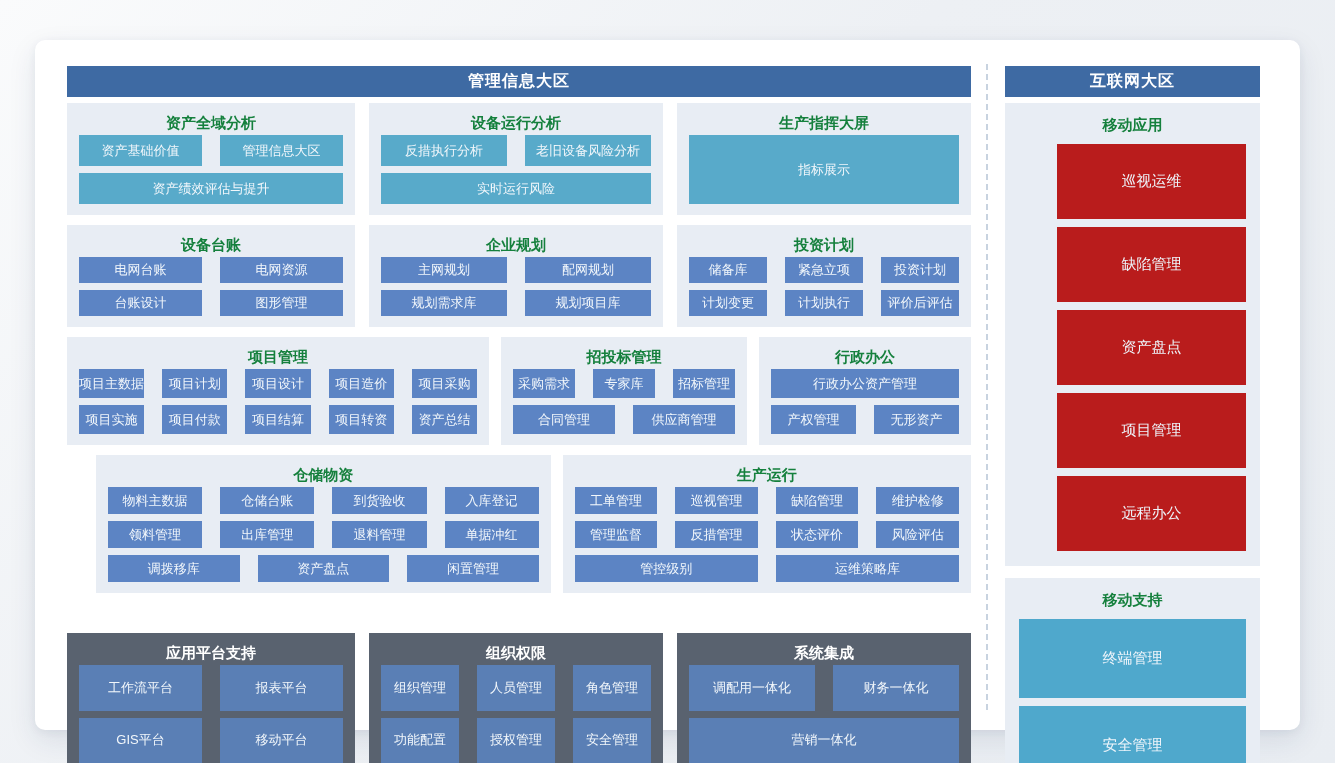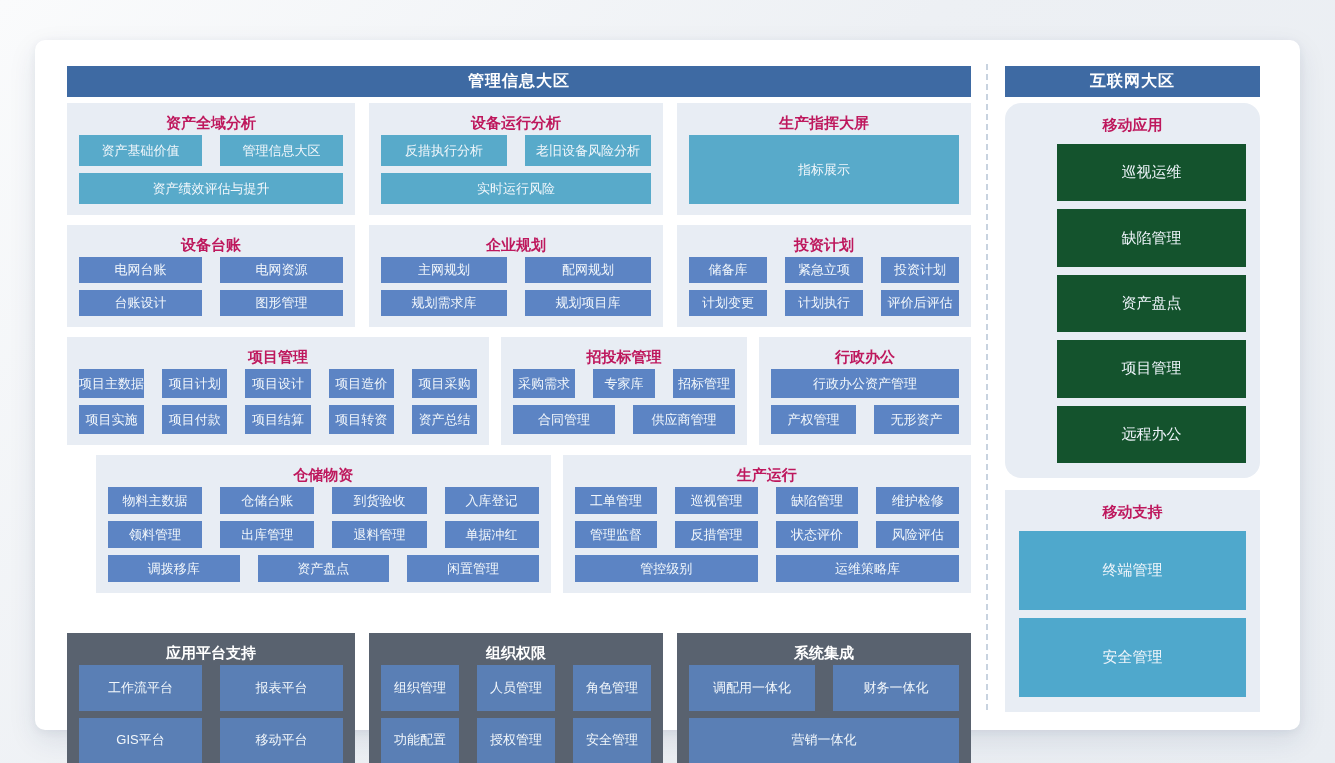--- a/index.html
+++ b/index.html
@@ -29,48 +29,48 @@
   .grid-row{display:flex;gap:14px;margin-bottom:10px;}
   .grid-row.r3,.grid-row.r4{gap:12px;}
   .r1{height:112px;} .r2{height:102px;} .r3{height:108px;} .r4{height:138px;padding-left:29px;} .r5{height:141px;margin-top:40px;}
   .section{
     background:#e8edf4;box-sizing:border-box;
     padding:7px 12px 11px;display:flex;flex-direction:column;
   }
   .w288{width:288px;} .w294{width:294px;} .w422{width:422px;}
   .w246{width:246px;} .w212{width:212px;} .w470{width:470px;}
   .sec-title{
-    text-align:center;font-size:15px;font-weight:bold;color:#be185d;
+    text-align:center;font-size:15px;font-weight:bold;color:#15803d;
     height:25px;line-height:25px;flex:0 0 auto;
   }
   .btn-rows{flex:1;display:flex;flex-direction:column;gap:7px;}
   .btn-row{flex:1;display:flex;gap:18px;}
   .btn{
     flex:1;display:flex;align-items:center;justify-content:center;
     font-size:13px;color:#f2f7fb;cursor:pointer;white-space:nowrap;
   }
   .teal .btn{background:#58aaca;}
   .blue .btn{background:#5c84c4;}
   .dark{background:#59626f;}
   .dark .sec-title{color:#ffffff;}
   .dark .btn{background:#5a7fb5;}
   .right-col{position:absolute;left:970px;top:63px;width:255px;}
   .rsection{
     background:#e8edf4;box-sizing:border-box;
     padding:9px 14px 15px;display:flex;flex-direction:column;
   }
   .rsection .sec-title{margin-bottom:7px;}
-  .rs1{height:375px;margin-bottom:12px;border-radius:16px;}
+  .rs1{height:463px;margin-bottom:12px;}
   .rs2{height:222px;}
   .tall-rows{flex:1;display:flex;flex-direction:column;gap:8px;}
   .tallbtn{
     flex:1;display:flex;align-items:center;justify-content:center;
     font-size:15px;color:#eef4fa;cursor:pointer;
   }
-  .tall-blue .tallbtn{background:#14532d;margin-left:38px;}
+  .tall-blue .tallbtn{background:#b91c1c;margin-left:38px;}
   .tall-teal .tallbtn{background:#4fa8cc;}
 </style>
 </head>
 <body>
 
 <div class="card">
 
   <div class="region-header left">
     <span>管理信息大区</span>
   </div>

